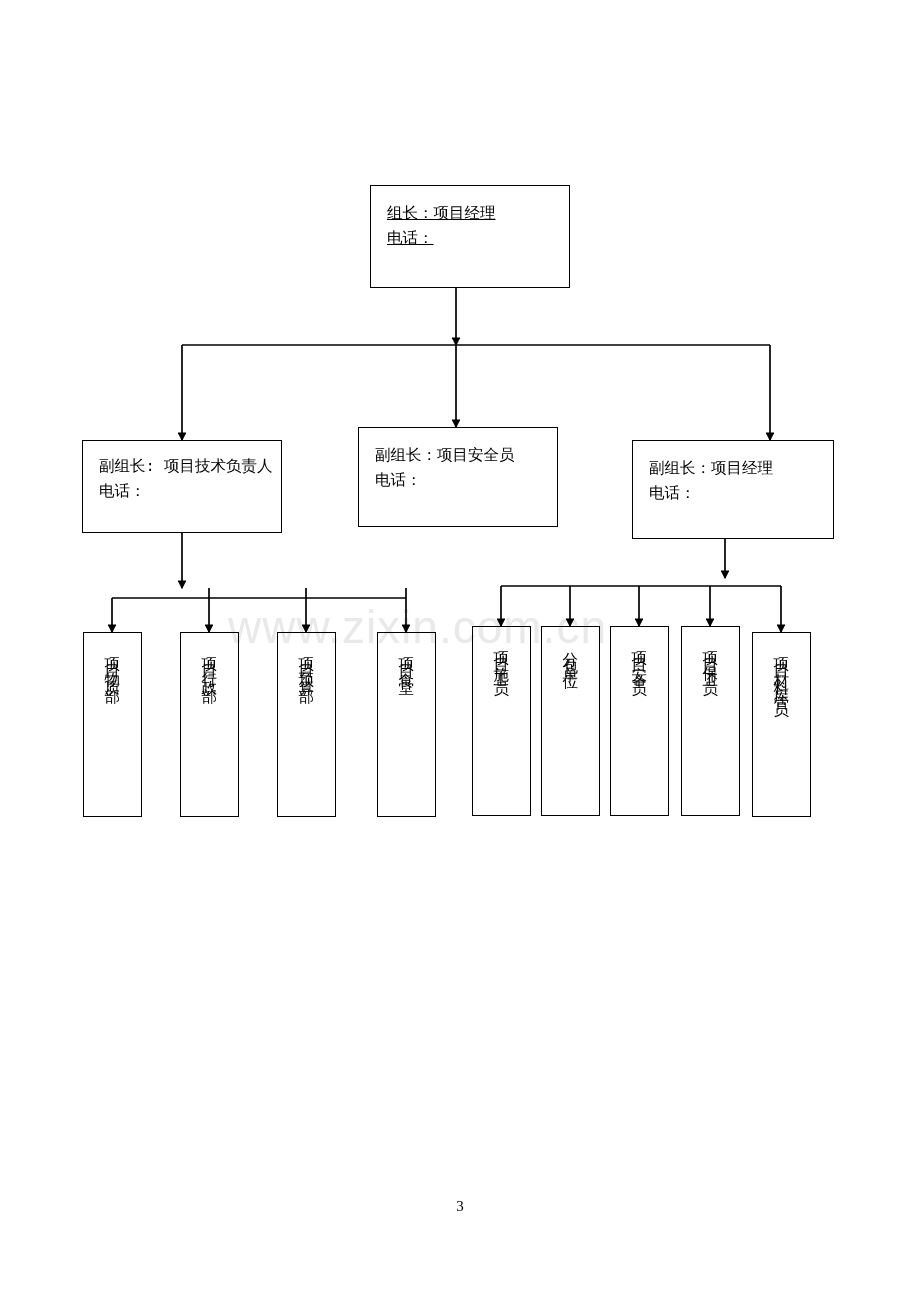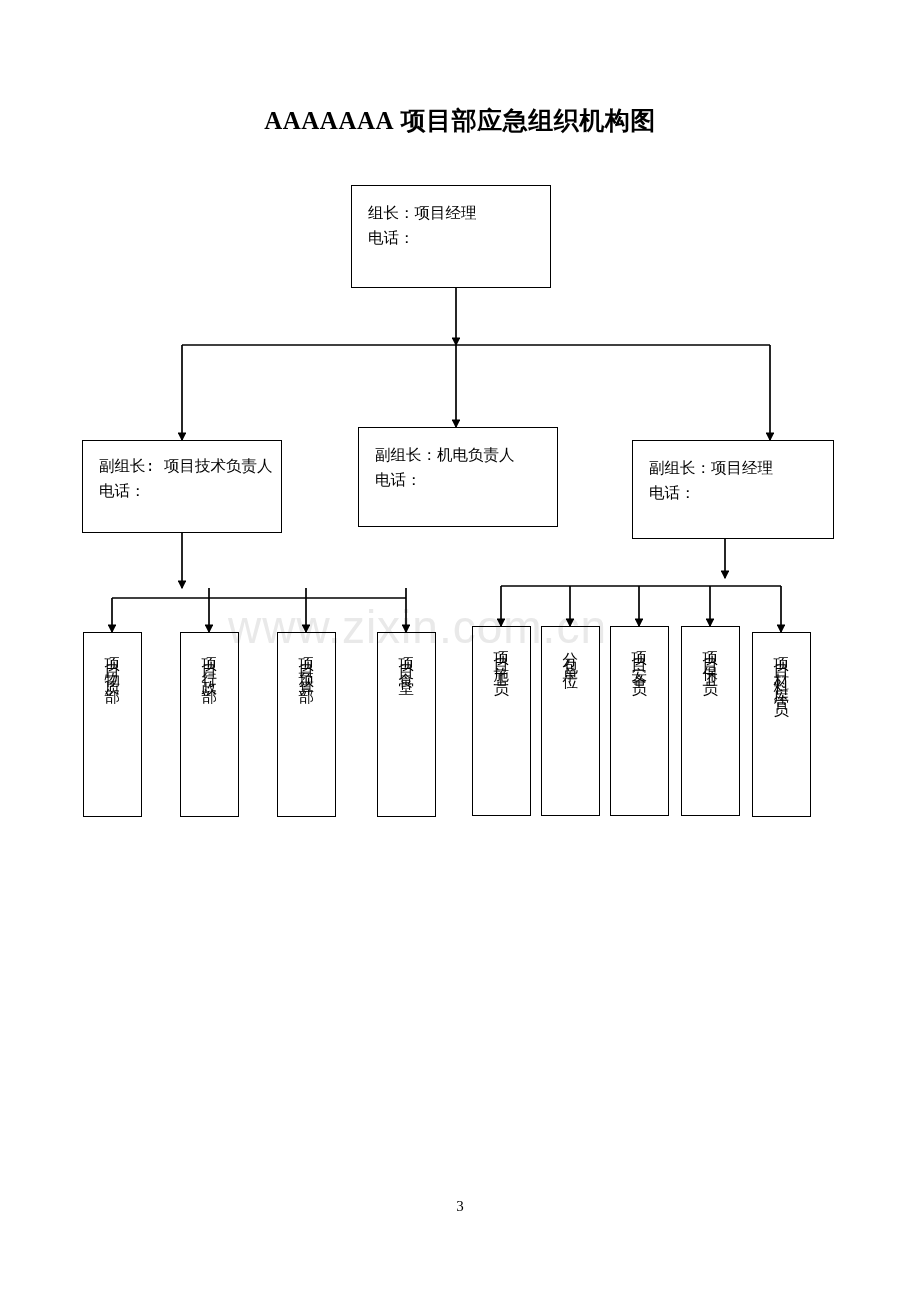--- a/index.html
+++ b/index.html
@@ -111,23 +111,20 @@
     z-index: 4;
   }
 </style>
 </head>
 <body>
 
 <div id="page">
 
   <div id="watermark">www.zixin.com.cn</div>
 
-  <div id="title">
-    <span class="latin">AAAAAAA</span><span>&nbsp;</span><span>项目部应急组织机构图</span>
-  </div>
 
   <svg id="wires" viewBox="0 0 920 1302" width="920" height="1302" xmlns="http://www.w3.org/2000/svg">
     <defs>
       <marker id="arrow" viewBox="0 0 10 10" refX="8.6" refY="5" markerWidth="5.2" markerHeight="5.2" orient="auto-start-reverse">
         <path d="M 0 0 L 10 5 L 0 10 z" fill="#000000"></path>
       </marker>
     </defs>
 
     <g stroke="#000000" stroke-width="1.7" fill="none">
 
@@ -150,32 +147,32 @@
       <line x1="501" y1="586" x2="781" y2="586"></line>
       <line x1="501" y1="586" x2="501" y2="626" marker-end="url(#arrow)"></line>
       <line x1="570" y1="586" x2="570" y2="626" marker-end="url(#arrow)"></line>
       <line x1="639" y1="586" x2="639" y2="626" marker-end="url(#arrow)"></line>
       <line x1="710" y1="586" x2="710" y2="626" marker-end="url(#arrow)"></line>
       <line x1="781" y1="586" x2="781" y2="632" marker-end="url(#arrow)"></line>
 
     </g>
   </svg>
 
-  <div class="box hbox" style="left:351px; top:185px; width:200px; height:103px;">
+  <div class="box hbox" style="left:370px; top:185px; width:200px; height:103px;text-decoration:underline;">
     <span class="line">组长：项目经理</span>
     <span class="line">电话：</span>
   </div>
 
   <div class="box hbox" style="left:82px; top:440px; width:200px; height:93px;font-family:Liberation Mono, monospace;">
     <span class="line">副组长: 项目技术负责人</span>
     <span class="line">电话：</span>
   </div>
 
   <div class="box hbox" style="left:358px; top:427px; width:200px; height:100px;">
-    <span class="line">副组长：机电负责人</span>
+    <span class="line">副组长：项目安全员</span>
     <span class="line">电话：</span>
   </div>
 
   <div class="box hbox" style="left:632px; top:440px; width:202px; height:99px;">
     <span class="line">副组长：项目经理</span>
     <span class="line">电话：</span>
   </div>
 
   <div class="box vbox" style="left:83px; top:632px; width:59px; height:185px;">
     <span class="vtext">项目物质部</span>

